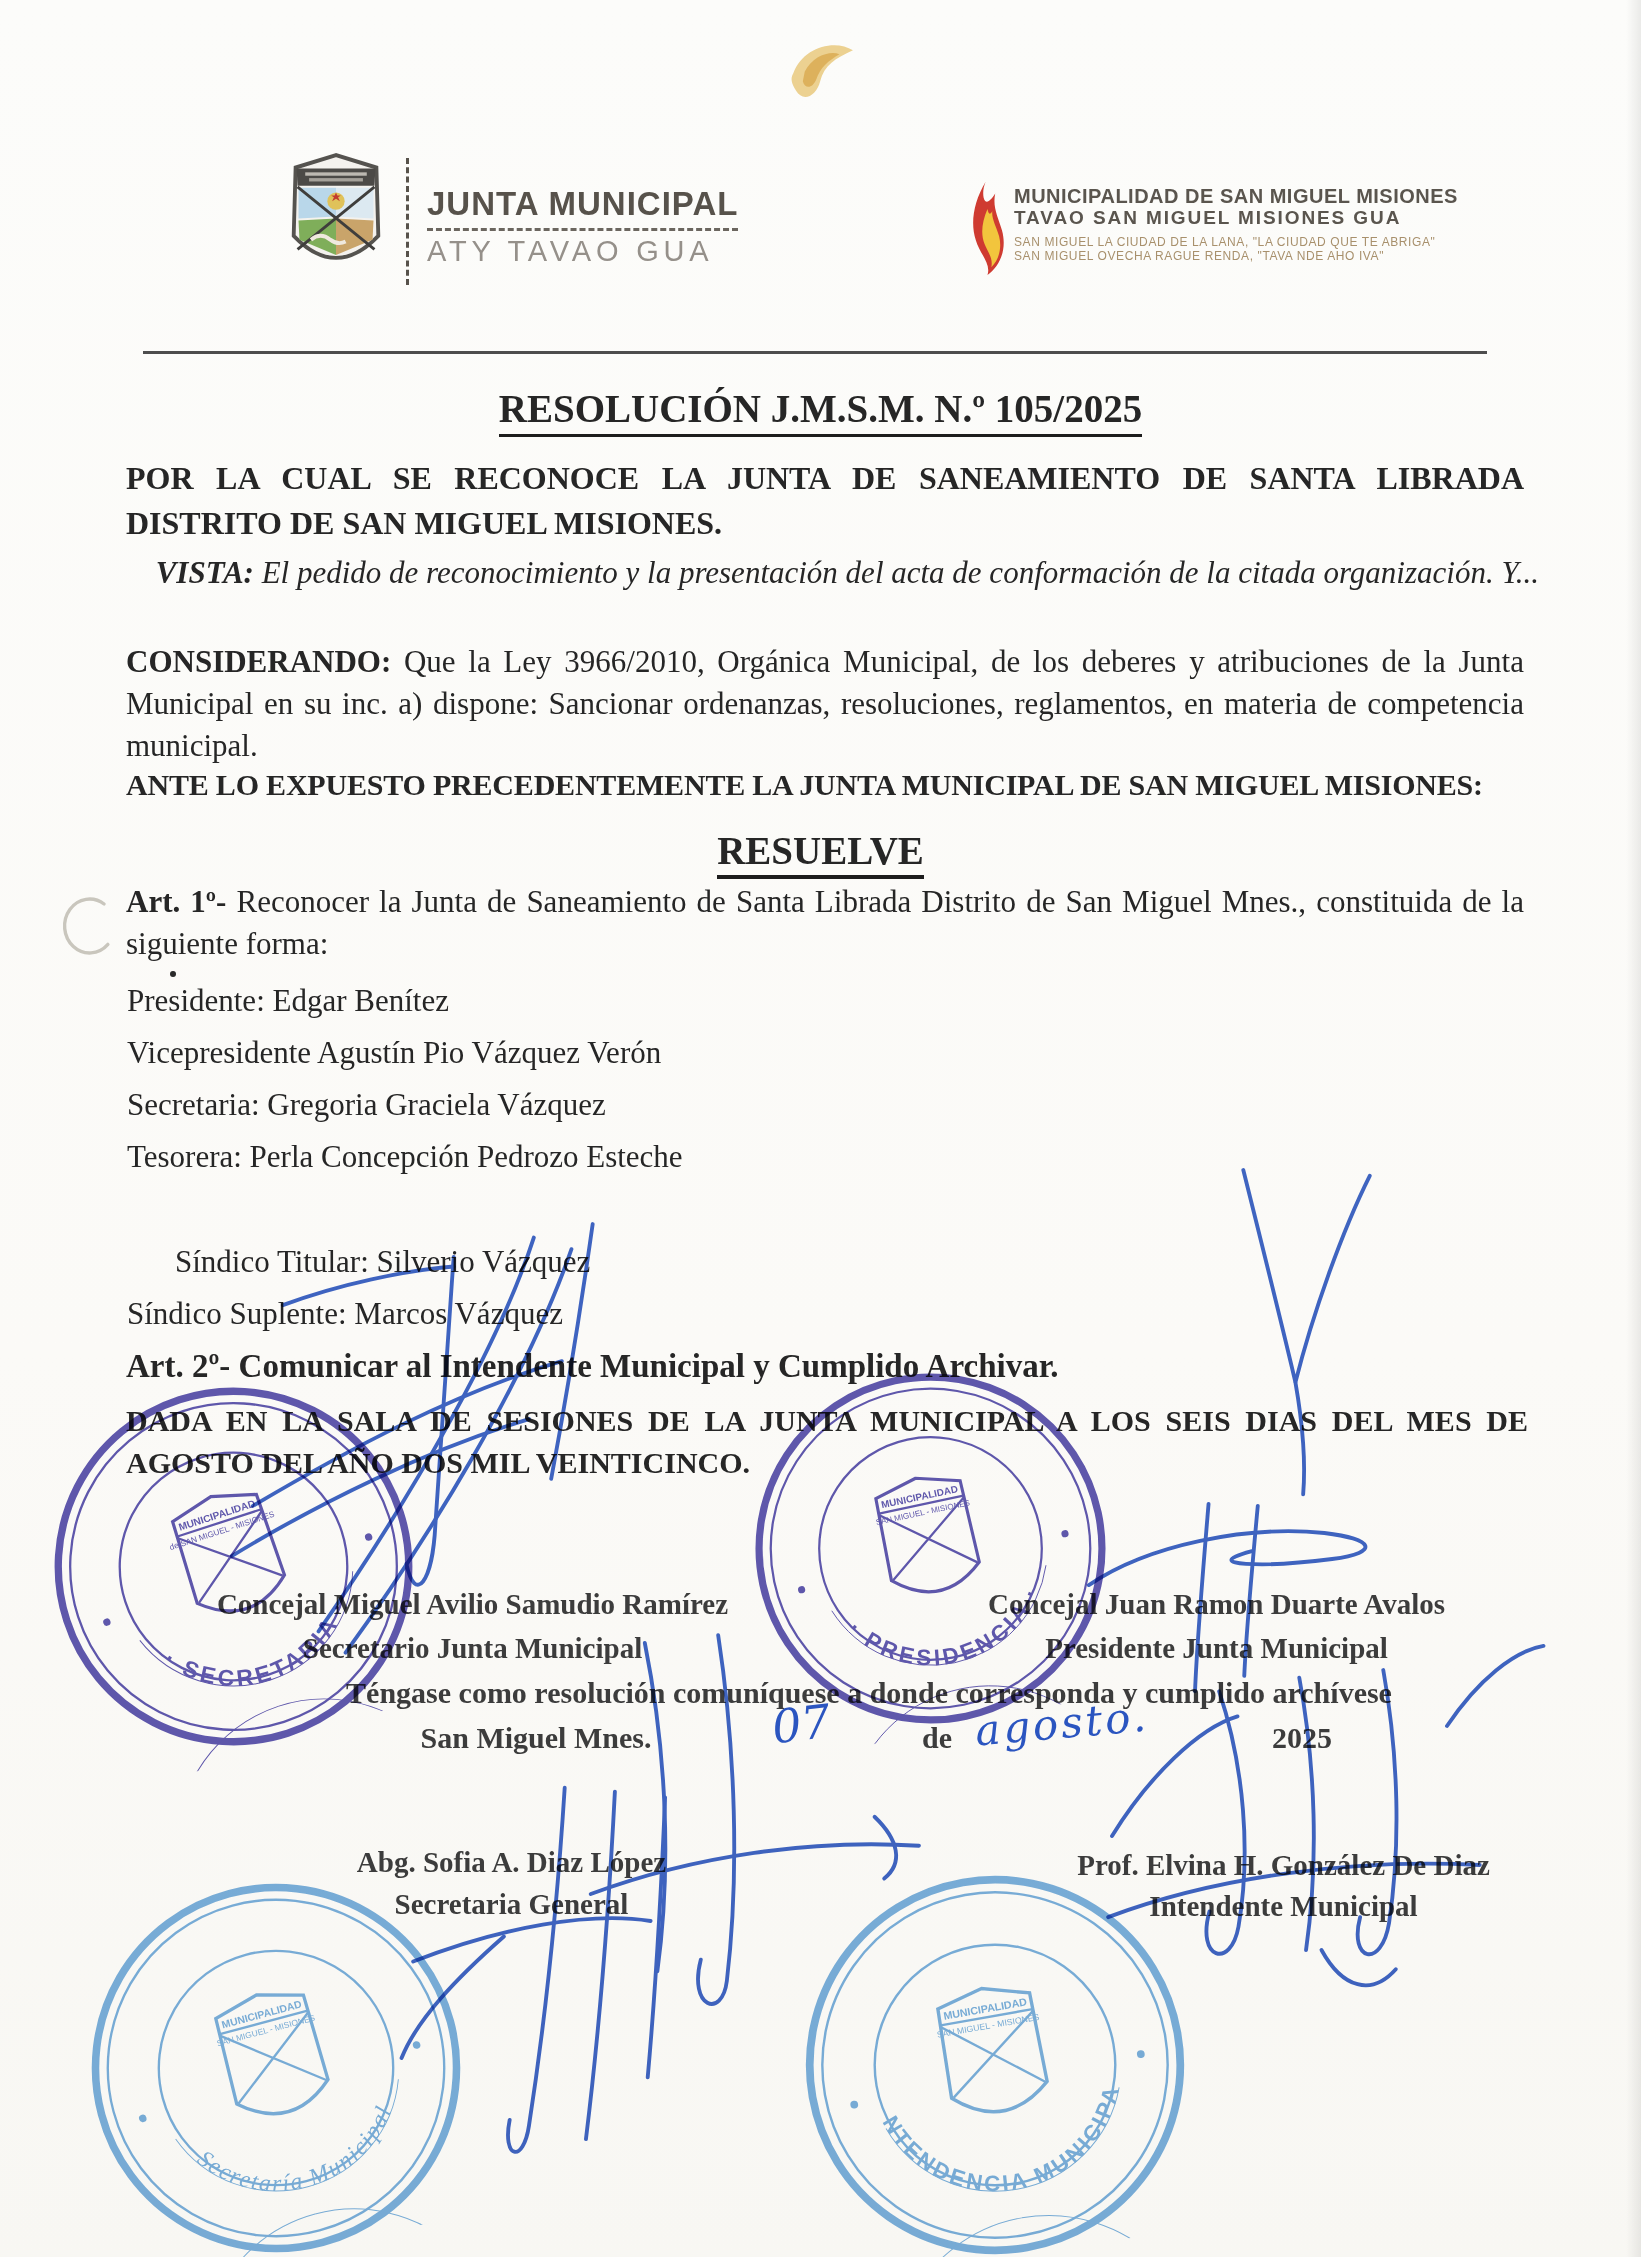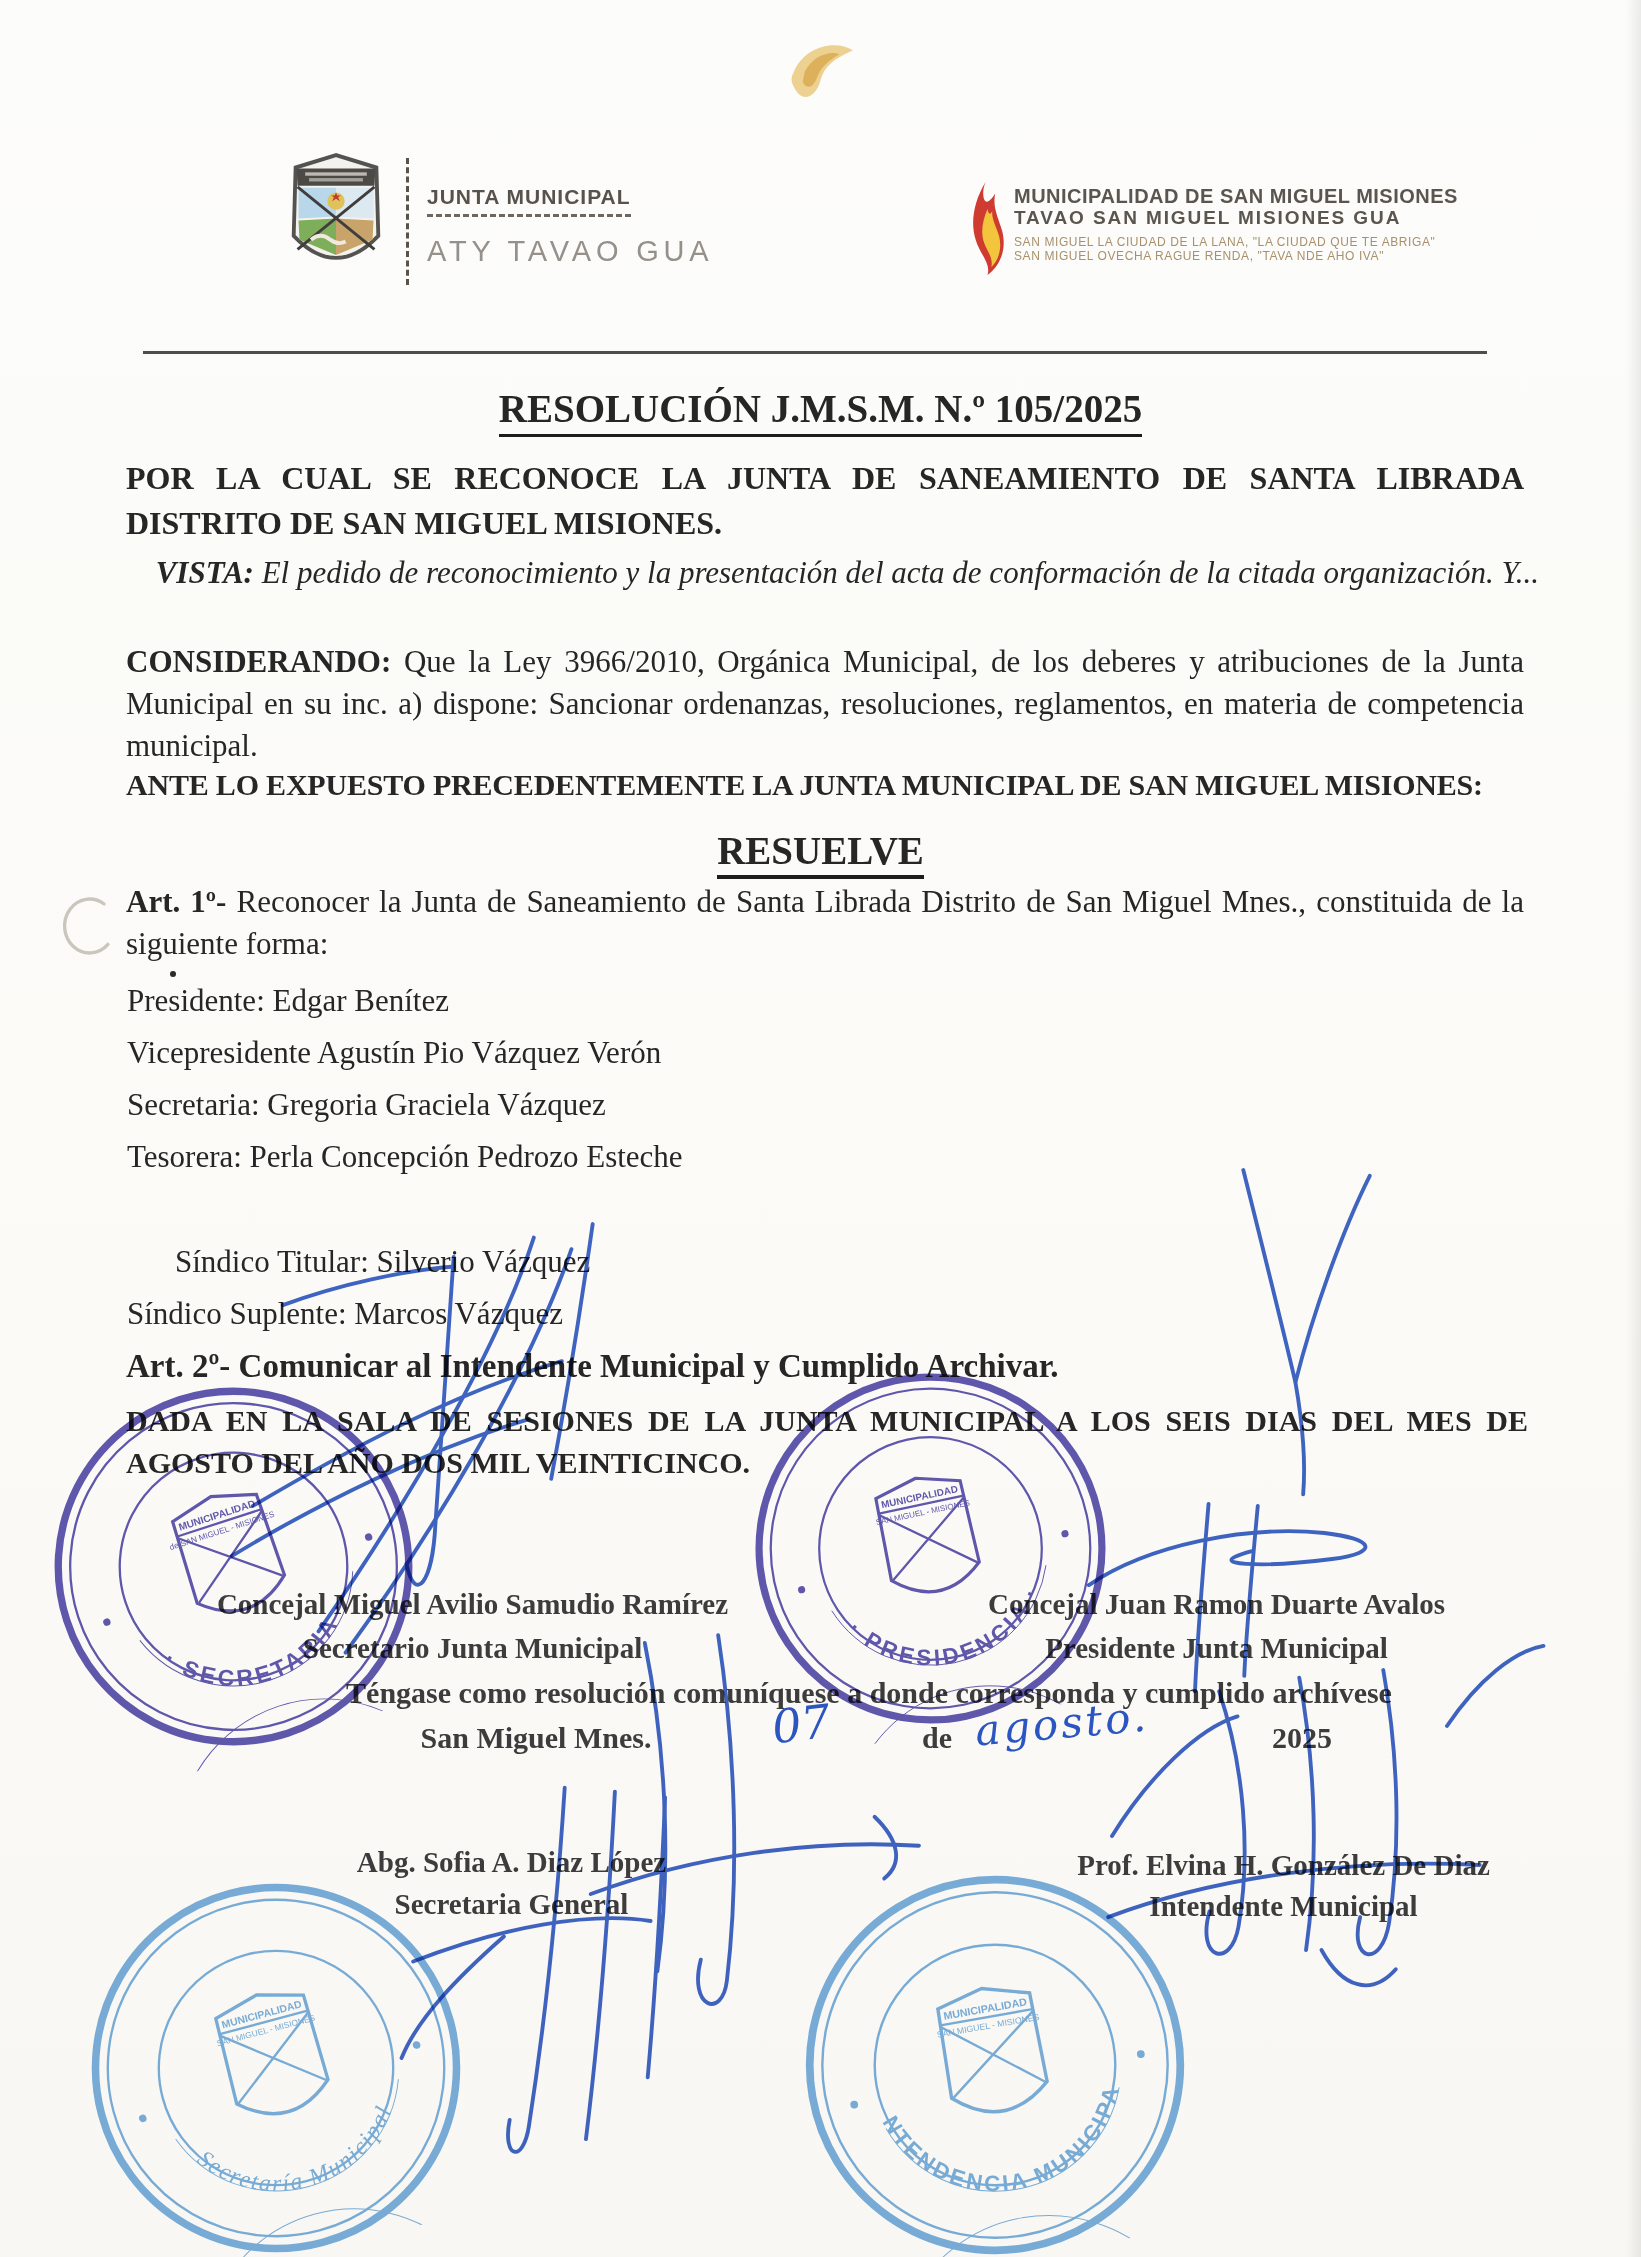--- a/index.html
+++ b/index.html
@@ -6,21 +6,21 @@
   .page{
     position:relative;width:1641px;height:2257px;margin:0 auto;
     background:linear-gradient(180deg,#fcfcfa 0%,#fbfaf7 60%,#f8f7f3 100%);
     overflow:hidden;
     font-family:"Liberation Serif", serif;
     color:#262626;
   }
   .abs{position:absolute;}
   
   .hdr-sans{font-family:"Liberation Sans", sans-serif;}
-  .jm-word{font-size:21px;font-weight:bold;color:#57524b;letter-spacing:1px;
+  .jm-word{font-size:33px;font-weight:bold;color:#57524b;letter-spacing:1px;
     border-bottom:3.9px dashed #6b665f;padding-bottom:4.8px;}
   .jm-sub{font-size:29px;color:#95908a;letter-spacing:4.8px;}
   .muni-l1{font-size:20px;font-weight:bold;color:#5a554e;letter-spacing:0.5px;}
   .muni-l2{font-size:19px;font-weight:bold;color:#5a554e;letter-spacing:1.9px;}
   .muni-sm{font-size:12px;color:#a8906c;letter-spacing:0.6px;}
   .vdash{border-left:3.9px dashed #57524b;height:127px;}
   .rule{background:#4d4d4d;height:2.9px;}
   
   .title{font-size:39px;font-weight:bold;text-align:center;width:100%;}
   .title .t-inner{display:inline-block;border-bottom:3.9px solid #1d1d1d;padding-bottom:2.9px;}

